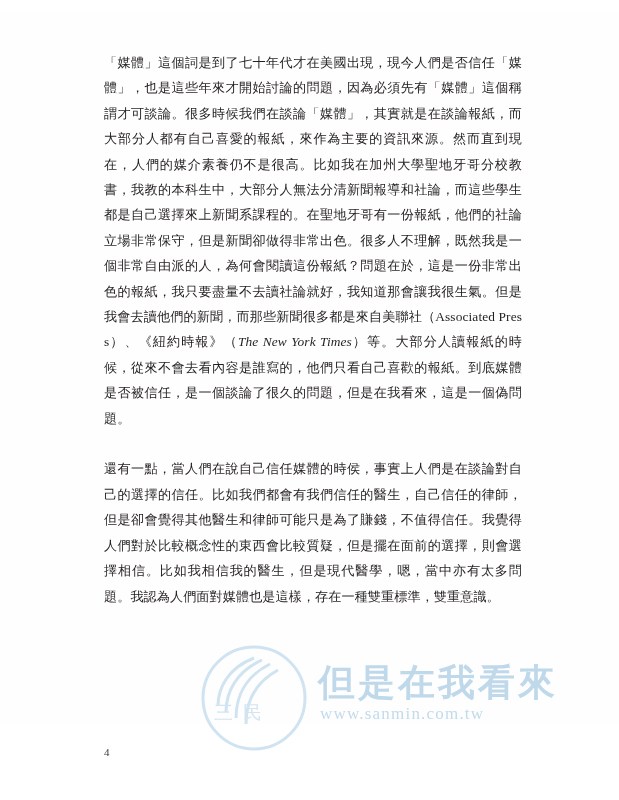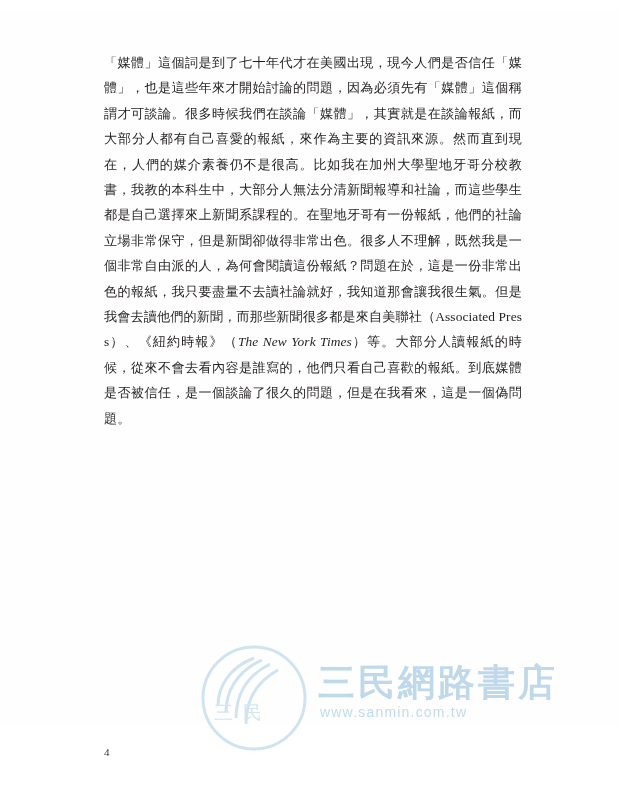--- a/index.html
+++ b/index.html
@@ -85,54 +85,55 @@
     letter-spacing: 3px;
     color: #bfd9ea;
     font-family: "DejaVu Sans", sans-serif;
     font-weight: bold;
     white-space: nowrap;
   }
   .wm-url {
     position: absolute;
     left: 320px;
     top: 62px;
-    font-size: 14px;
+    font-size: 17px;
     letter-spacing: 1.2px;
     color: #c2dbec;
-    font-family: Liberation Sans, sans-serif;
+    font-family: Liberation Serif, serif;
     white-space: nowrap;
   }
   .wm-sub {
     position: absolute;
     left: 214px;
     top: 58px;
     font-size: 19px;
     letter-spacing: 10px;
     color: #d3e5f1;
     font-family: "DejaVu Sans", sans-serif;
     white-space: nowrap;
   }
 </style>
 </head>
 <body>
 
 <div class="page">
 
   <div class="content">
     <p class="para" id="para-1"><span>「媒體」這個詞是到了七十年代才在美國出現，現今人們是否信任「媒體」，也是這些年來才開始討論的問題，因為必須先有「媒體」這個稱謂才可談論。很多時候我們在談論「媒體」，其實就是在談論報紙，而大部分人都有自己喜愛的報紙，來作為主要的資訊來源。然而直到現在，人們的媒介素養仍不是很高。比如我在加州大學聖地牙哥分校教書，我教的本科生中，大部分人無法分清新聞報導和社論，而這些學生都是自己選擇來上新聞系課程的。在聖地牙哥有一份報紙，他們的社論立場非常保守，但是新聞卻做得非常出色。很多人不理解，既然我是一個非常自由派的人，為何會閱讀這份報紙？問題在於，這是一份非常出色的報紙，我只要盡量不去讀社論就好，我知道那會讓我很生氣。但是我會去讀他們的新聞，而那些新聞很多都是來自美聯社（</span><span class="latin">Associated Press</span><span>）、《紐約時報》（</span><span class="latin-i">The New York Times</span><span>）等。大部分人讀報紙的時候，從來不會去看內容是誰寫的，他們只看自己喜歡的報紙。到底媒體是否被信任，是一個談論了很久的問題，但是在我看來，這是一個偽問題。</span></p>
+    <p class="para" id="para-2"><span>還有一點，當人們在說自己信任媒體的時侯，事實上人們是在談論對自己的選擇的信任。比如我們都會有我們信任的醫生，自己信任的律師，但是卻會覺得其他醫生和律師可能只是為了賺錢，不值得信任。我覺得人們對於比較概念性的東西會比較質疑，但是擺在面前的選擇，則會選擇相信。比如我相信我的醫生，但是現代醫學，嗯，當中亦有太多問題。我認為人們面對媒體也是這樣，存在一種雙重標準，雙重意識。</span></p>
   </div>
 
   <div class="watermark">
     <svg class="wm-logo" viewBox="0 0 108 108">
       <circle cx="54" cy="54" r="51" fill="none" stroke="#cfe3f0" stroke-width="3"></circle>
       <path d="M54 14 C28 24 18 44 18 62" fill="none" stroke="#cfe3f0" stroke-width="3"></path>
       <path d="M62 16 C36 28 26 48 26 68" fill="none" stroke="#cfe3f0" stroke-width="3"></path>
       <path d="M70 20 C46 32 36 52 36 74" fill="none" stroke="#cfe3f0" stroke-width="3"></path>
       <path d="M78 26 C56 38 46 56 46 80" fill="none" stroke="#cfe3f0" stroke-width="3"></path>
     </svg>
     <div class="wm-sub">三民</div>
-    <div class="wm-text">三民網路書店</div>
+    <div class="wm-text">但是在我看來</div>
     <div class="wm-url">www.sanmin.com.tw</div>
   </div>
 
   <div class="page-number">4</div>
 
 </div>
 
 </body></html>

